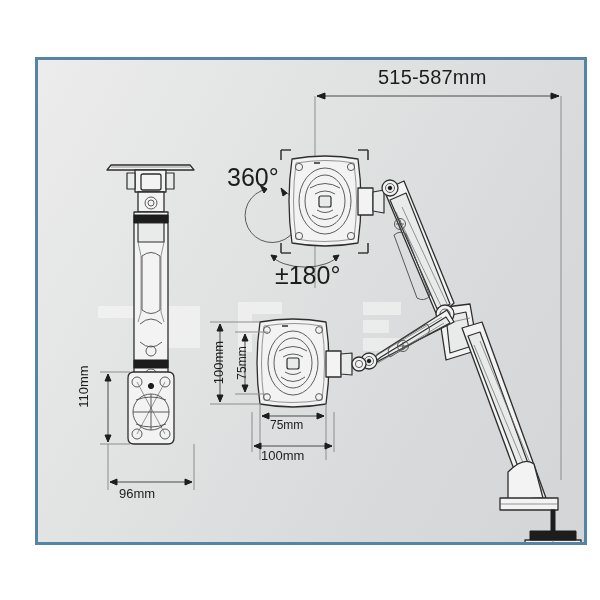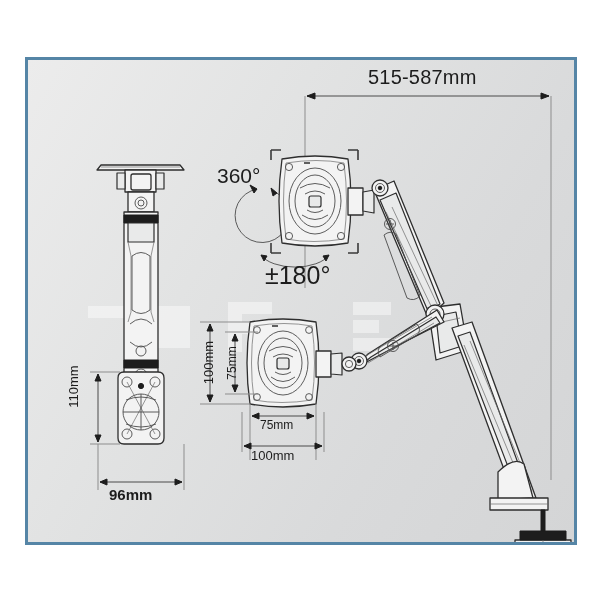--- a/index.html
+++ b/index.html
@@ -1,34 +1,34 @@
 <!DOCTYPE html>
 <html><head>
 <meta charset="utf-8">
 <style>
   html,body{margin:0;padding:0;background:#ffffff;}
   body{width:600px;height:600px;overflow:hidden;font-family:"Liberation Sans",sans-serif;}
-  #stage{position:relative;width:543px;height:600px;background:#ffffff;}
+  #stage{position:relative;width:543px;height:600px;background:#ffffff;margin-left:10px;}
   #frame{
     position:absolute;left:25px;top:57px;width:552px;height:488px;
     border:3px solid #5585a6;
     background:linear-gradient(120deg,#ececec 0%,#e2e3e3 35%,#d9dadb 70%,#d4d5d6 100%);
     box-sizing:border-box;overflow:hidden;
   }
   #sheet{position:absolute;left:0;top:0;width:546px;height:482px;}
   .lbl{
     position:absolute;color:#1c1c1c;font-family:"Liberation Sans",sans-serif;
     white-space:nowrap;line-height:1;
   }
   .lbl-top{font-size:20px;letter-spacing:.2px;}
-  .lbl-360{font-size:21px;}
+  .lbl-360{font-size:25px;}
   .lbl-180{font-size:25px;}
   .lbl-dim{font-size:13px;}
   .lbl-dim-sm{font-size:12px;}
-  .lbl-96{font-size:15px;font-weight:bold;}
+  .lbl-96{font-size:13px;}
   .rot{transform-origin:50% 50%;transform:rotate(-90deg);}
   svg{display:block;}
   .ln{stroke:#3a3a3a;fill:none;}
   .dim{stroke:#4a4a4a;stroke-width:1;fill:none;}
   .ext{stroke:#8d8d8d;stroke-width:1;fill:none;}
   .part{fill:#f3f3f3;stroke:#2e2e2e;stroke-width:1.3;stroke-linejoin:round;}
   .part2{fill:#e9eaea;stroke:#2e2e2e;stroke-width:1.2;stroke-linejoin:round;}
   .dark{fill:#1d1d1d;stroke:#1d1d1d;stroke-width:1;}
   .thin{fill:none;stroke:#4b4b4b;stroke-width:.9;}
   .thinner{fill:none;stroke:#6a6a6a;stroke-width:.7;}

